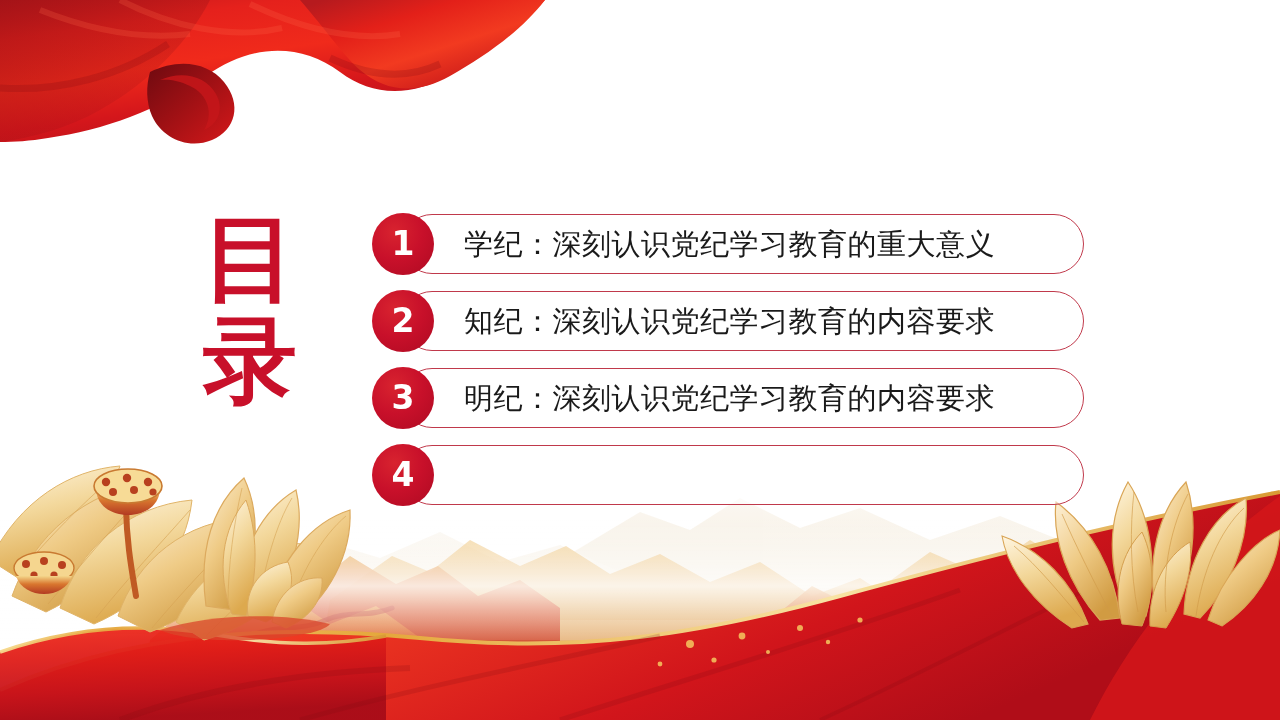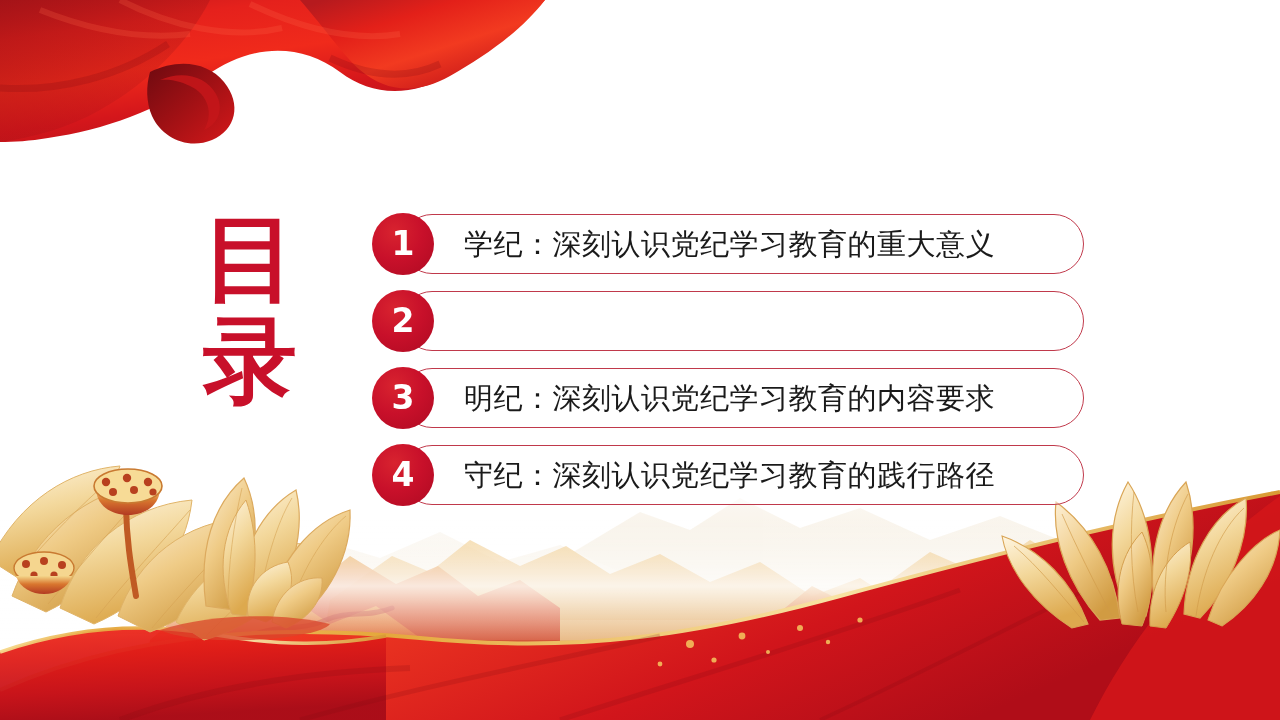--- a/index.html
+++ b/index.html
@@ -391,30 +391,30 @@
 
       <div class="toc-row">
         <div class="row-pill"></div>
         <div class="row-badge">1</div>
         <div class="row-label">学纪：深刻认识党纪学习教育的重大意义</div>
       </div>
 
       <div class="toc-row">
         <div class="row-pill"></div>
         <div class="row-badge">2</div>
+        <div class="row-label">知纪：深刻认识党纪学习教育的内容要求</div>
       </div>
 
       <div class="toc-row">
         <div class="row-pill"></div>
         <div class="row-badge">3</div>
         <div class="row-label">明纪：深刻认识党纪学习教育的内容要求</div>
       </div>
 
       <div class="toc-row">
         <div class="row-pill"></div>
         <div class="row-badge">4</div>
-        <div class="row-label">守纪：深刻认识党纪学习教育的践行路径</div>
       </div>
 
     </div>
   </div>
 
 </div>
 
 </body></html>

